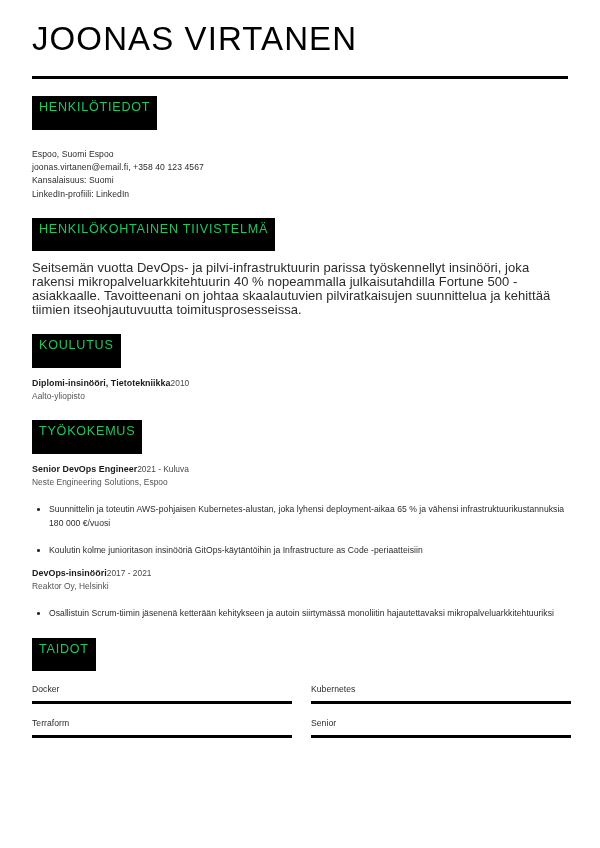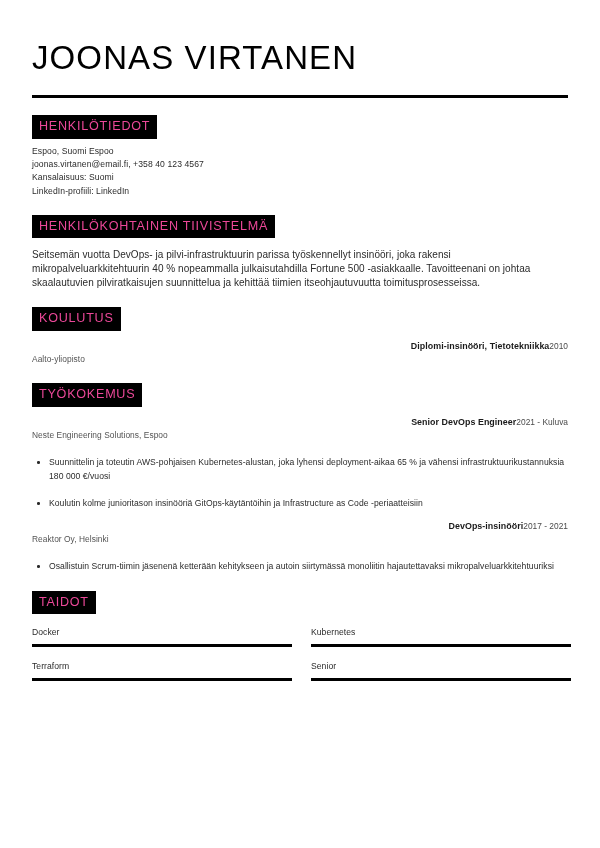--- a/index.html
+++ b/index.html
@@ -20,21 +20,21 @@
     position: relative;
     width: 600px;
     height: 848px;
     box-sizing: border-box;
     padding: 0 32px;
     background: #ffffff;
   }
 
   
   .header-block {
-    padding-top: 40px;
+    padding-top: 21px;
   }
   .cv-name {
     font-size: 33px;
     font-weight: 400;
     letter-spacing: 1.1px;
     line-height: 1.1;
     color: #000000;
     margin: 0;
     white-space: nowrap;
   }
@@ -45,58 +45,58 @@
     width: 536px;
   }
 
   
   .section {
     margin-top: 17px;
   }
   .section-badge {
     display: inline-block;
     background: #000000;
-    color: #ec4899;
+    color: #22c55e;
     font-size: 12.6px;
     letter-spacing: 0.75px;
     line-height: 1;
-    padding: 5px 7px 6px 7px;
+    padding: 5px 7px 16px 7px;
     font-weight: 400;
     white-space: nowrap;
   }
 
   
   .contact-lines {
-    margin-top: 6px;
+    margin-top: 18px;
   }
   .contact-line {
     font-size: 8.6px;
     line-height: 13.2px;
     color: #2b2b2b;
     letter-spacing: 0.08px;
   }
 
   
   .summary-text {
     margin-top: 10px;
-    font-size: 10px;
+    font-size: 13px;
     line-height: 14px;
     color: #2b2b2b;
     letter-spacing: 0.05px;
     max-width: 540px;
     text-align: left;
   }
 
   
   .entry {
     margin-top: 9px;
   }
   .entry-head {
     display: flex;
-    justify-content: flex-end;
+    justify-content: flex-start;
     align-items: baseline;
     width: 536px;
   }
   .entry-title {
     font-size: 8.9px;
     font-weight: bold;
     color: #1a1a1a;
     letter-spacing: 0.05px;
     line-height: 12px;
   }

